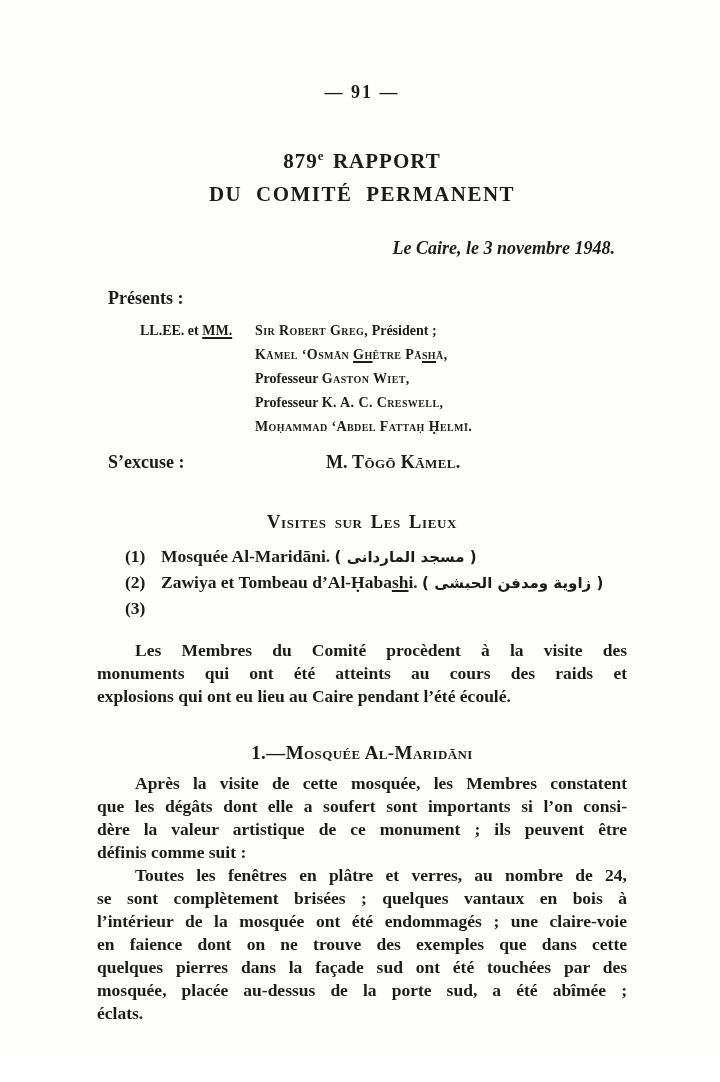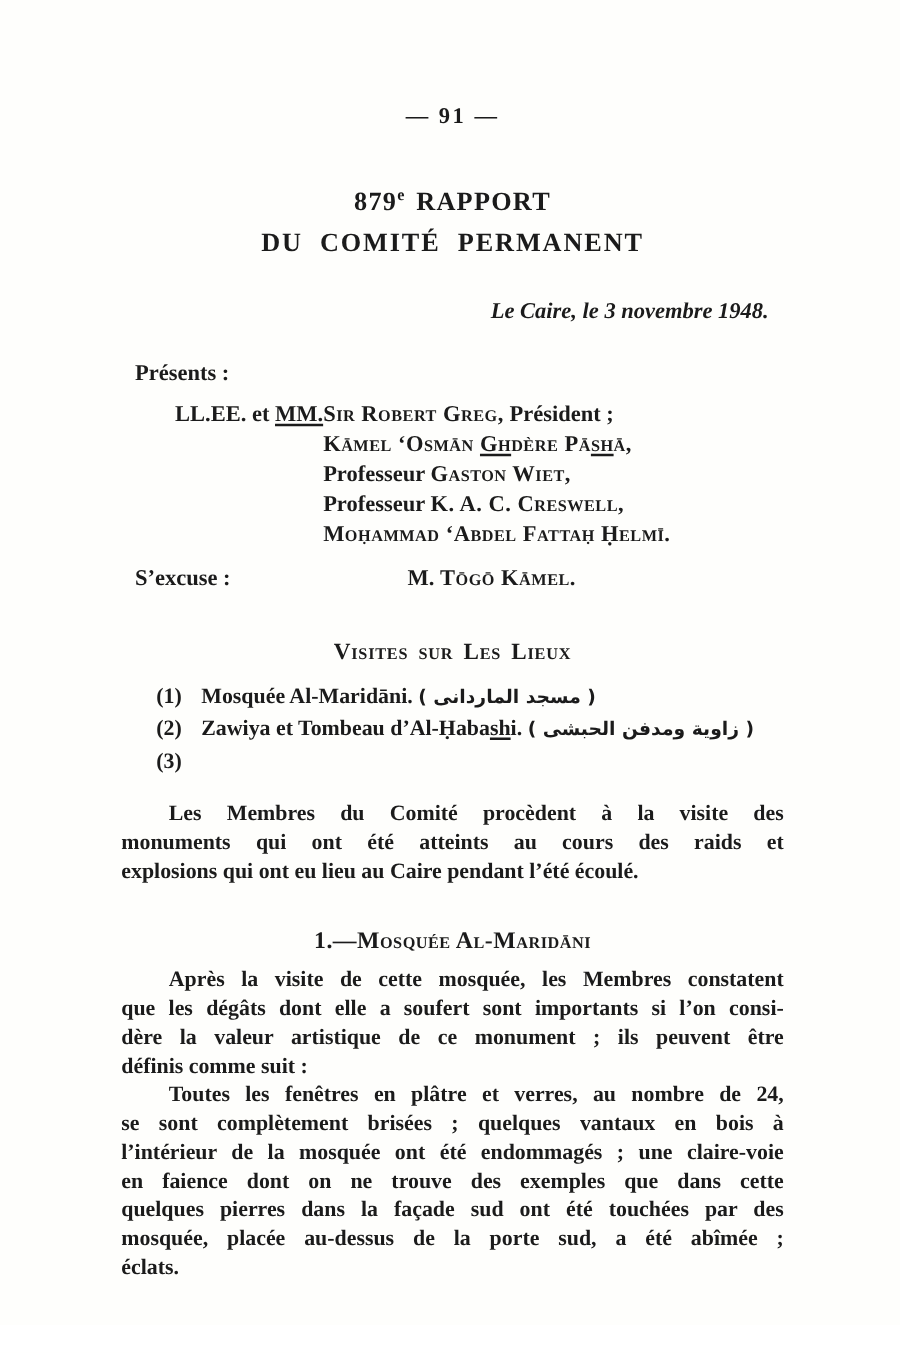--- a/index.html
+++ b/index.html
@@ -15,21 +15,21 @@
     padding: 80px 93px 16px 97px;
     overflow: hidden;
   }
   .pageno { text-align: center; font-size: 18px; line-height: 24px; letter-spacing: 2px; }
   .title1 { margin-top: 44px; text-align: center; font-size: 21px; line-height: 26px; letter-spacing: 1px; word-spacing: 4px; }
   .title1 sup { font-size: 13px; line-height: 0; }
   .title1 .rest { margin-left: 0.4em; }
   .title2 { margin-top: 7px; text-align: center; font-size: 21px; line-height: 26px; letter-spacing: 1.5px; word-spacing: 7px; }
   .dateline { margin-top: 30px; text-align: right; padding-right: 12px; font-style: italic; font-size: 18px; line-height: 23px; }
   .presents { margin-top: 26px; margin-left: 11px; font-size: 18px; line-height: 24px; }
-  .attendees { margin-top: 9px; margin-left: 43px; display: flex; font-size: 18px; }
+  .attendees { margin-top: 9px; margin-left: 43px; display: flex; font-size: 14px; }
   .prefix { flex: 0 0 115px; line-height: 24px; white-space: nowrap; }
   .names { flex: 1; }
   .name-line { line-height: 24px; white-space: nowrap; }
   .excuse { margin-top: 11px; display: flex; font-size: 18px; line-height: 24px; gap: 43px; }
   .excuse .label { margin-left: 11px; flex: 0 0 175px; }
   .sc { font-variant: small-caps; letter-spacing: 0.4px; }
   .ul { text-decoration: underline; text-underline-offset: 2px; text-decoration-thickness: 1.5px; }
   .ar { font-family: "DejaVu Sans", sans-serif; font-size: 15px; }
   .vheading { margin-top: 36px; text-align: center; font-variant: small-caps; font-size: 18.5px; line-height: 24px; letter-spacing: 0.6px; word-spacing: 3px; }
   .vitems { margin-top: 10px; margin-left: 28px; font-size: 17.5px; }
@@ -57,21 +57,21 @@
   <div class="title2">DU COMITÉ PERMANENT</div>
 
   <div class="dateline">Le Caire, le 3 novembre 1948.</div>
 
   <div class="presents">Présents :</div>
 
   <div class="attendees">
     <div class="prefix"><span>LL.EE. et </span><span class="ul">MM.</span></div>
     <div class="names">
         <div class="name-line"><span class="sc">Sir Robert Greg,</span><span> Président ;</span></div>
-        <div class="name-line"><span class="sc">Kāmel ‘Osmān </span><span class="sc ul">Gh</span><span class="sc">dère Pā</span><span class="sc ul">sh</span><span class="sc">ā,</span></div>
+        <div class="name-line"><span class="sc">Kāmel ‘Osmān </span><span class="sc ul">Gh</span><span class="sc">être Pā</span><span class="sc ul">sh</span><span class="sc">ā,</span></div>
         <div class="name-line"><span>Professeur </span><span class="sc">Gaston Wiet,</span></div>
         <div class="name-line"><span>Professeur </span><span class="sc">K. A. C. Creswell,</span></div>
         <div class="name-line"><span class="sc">Moḥammad ‘Abdel Fattaḥ Ḥelmī.</span></div>
       </div>
   </div>
 
   <div class="excuse">
     <div class="label">S’excuse :</div>
     <div class="value"><span>M. </span><span class="sc">Tōgō Kāmel.</span></div>
   </div>

